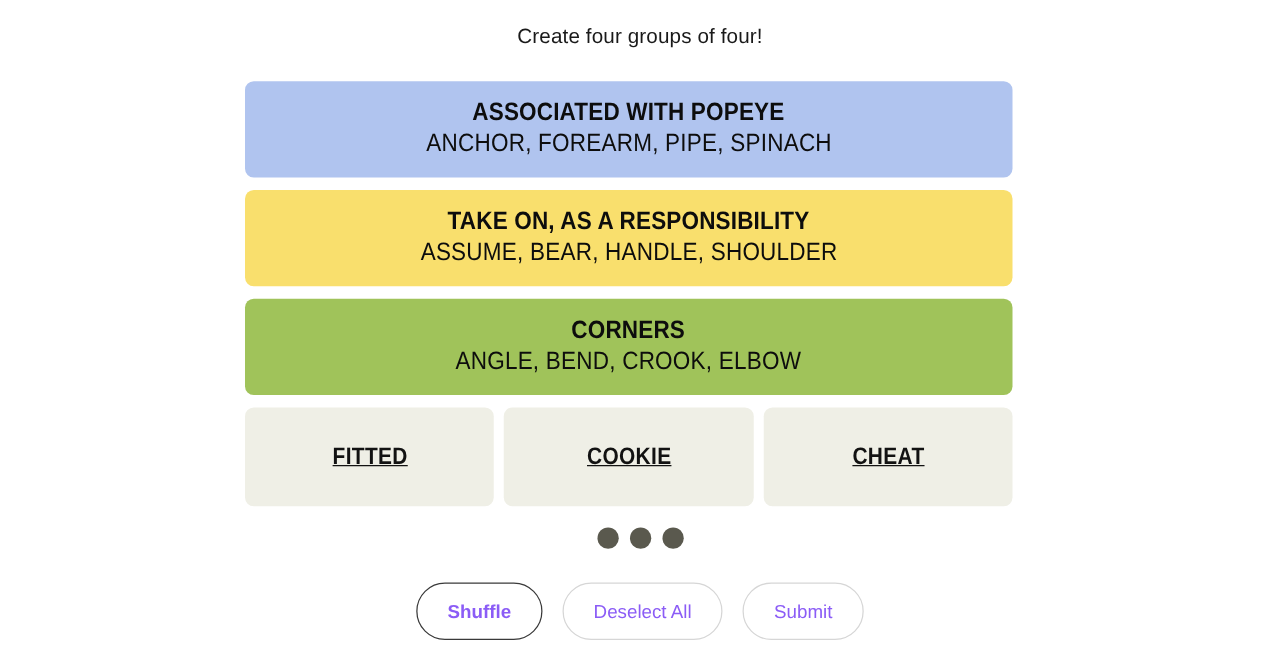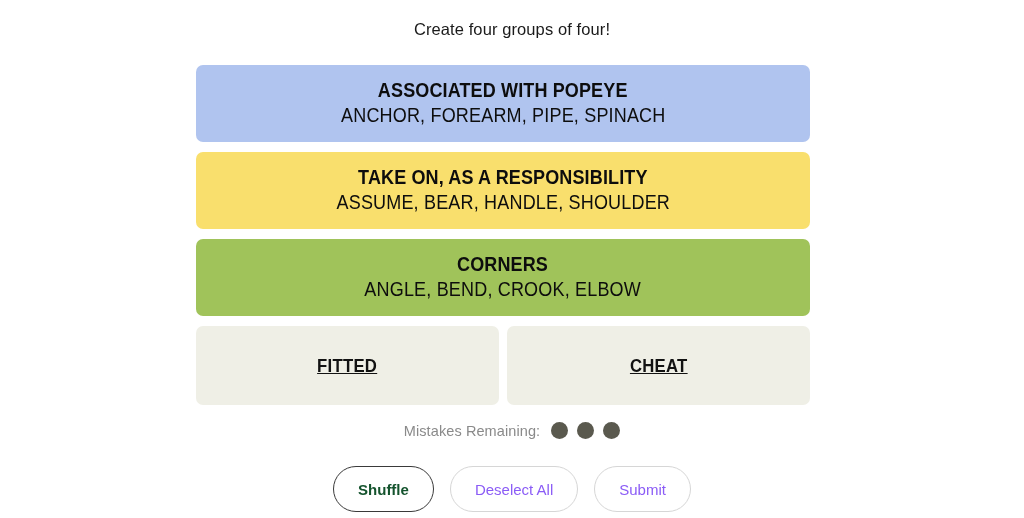--- a/index.html
+++ b/index.html
@@ -143,21 +143,21 @@
     display: flex;
     align-items: center;
     justify-content: center;
     font-size: 15px;
     padding: 0 24px;
     cursor: pointer;
     white-space: nowrap;
   }
   .ctl-btn.enabled {
     border: 1.6px solid #3a3a3a;
-    color: #14532d;
+    color: #8b5cf6;
     font-weight: bold;
   }
   .ctl-btn.disabled {
     border: 1.3px solid #d6d6d6;
     color: #8b5cf6;
     font-weight: normal;
     cursor: default;
   }
 </style>
 </head>
@@ -182,28 +182,30 @@
     <div class="solved-group" style="background:#a0c35a;text-align:center;">
       <div class="solved-title">CORNERS</div>
       <div class="solved-members">ANGLE, BEND, CROOK, ELBOW</div>
     </div>
 
     <div class="tile-row">
       <div class="tile">
         <span class="tile-label">FITTED</span>
       </div>
       <div class="tile">
+        <span class="tile-label">COOKIE</span>
+      </div>
+      <div class="tile">
         <span class="tile-label">CHEAT</span>
       </div>
     </div>
 
   </div>
 
   <div class="mistakes">
-    <span class="mistakes-label">Mistakes Remaining:</span>
     <span class="dot"></span>
     <span class="dot"></span>
     <span class="dot"></span>
   </div>
 
   <div class="controls">
     <div class="ctl-btn enabled">
       <span>Shuffle</span>
     </div>
     <div class="ctl-btn disabled">

